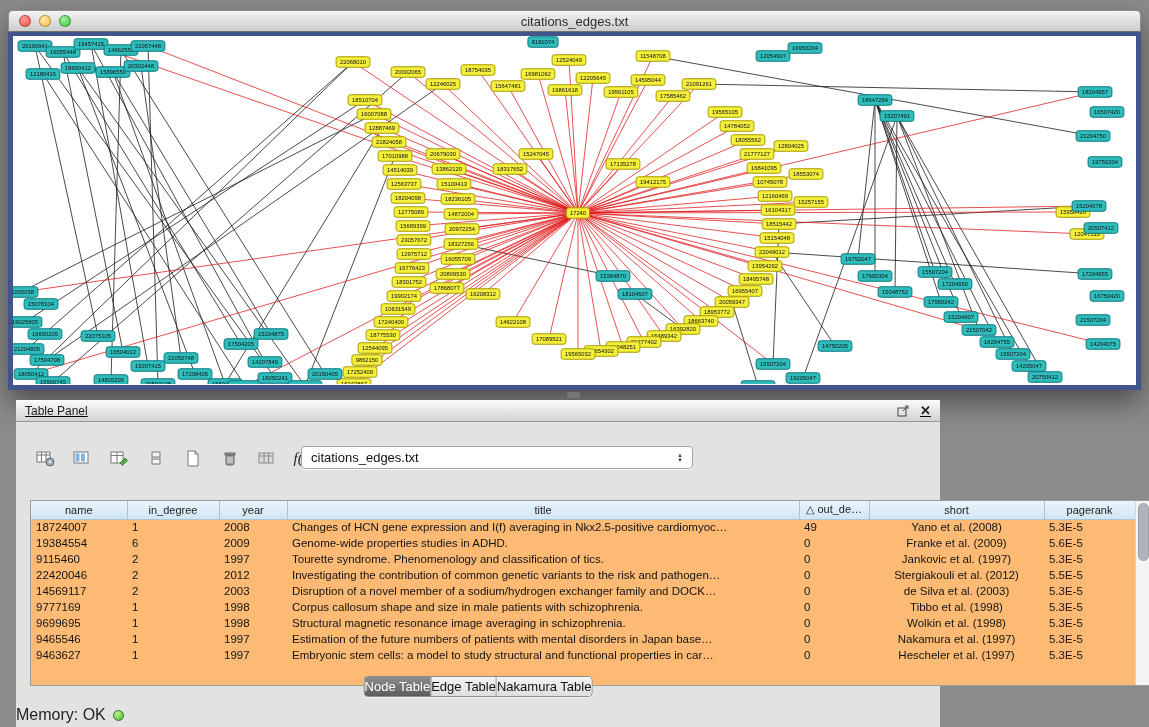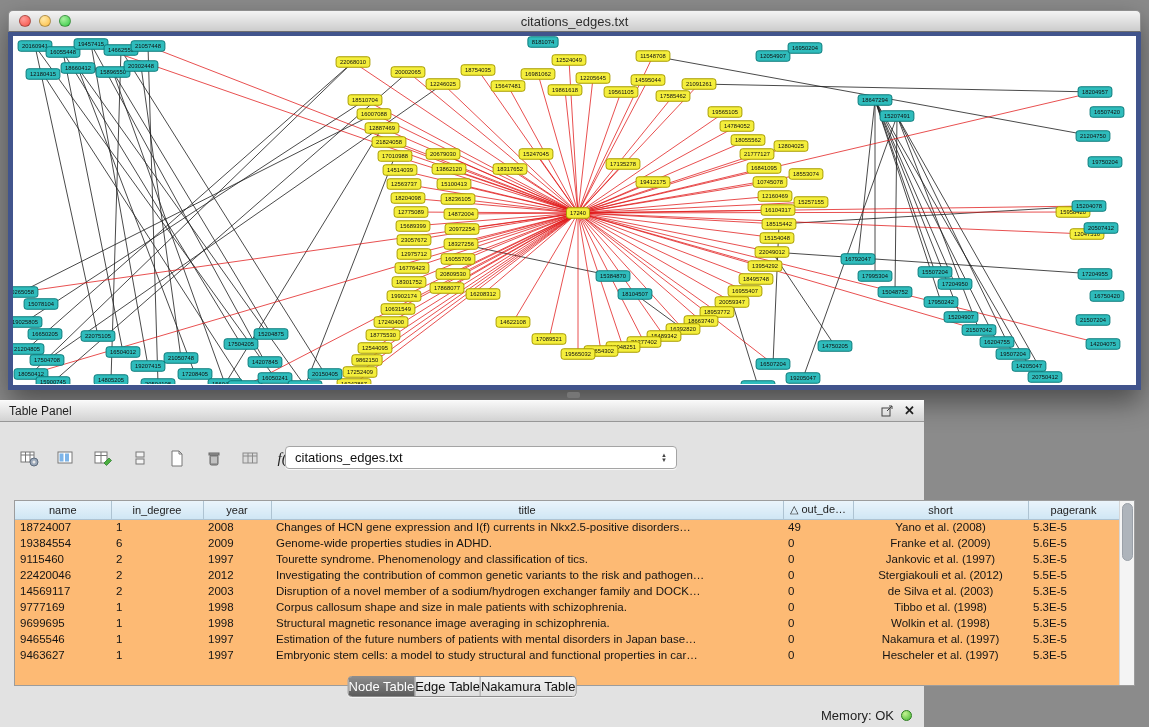--- a/index.html
+++ b/index.html
@@ -23,22 +23,22 @@
   .light.yellow { background:radial-gradient(circle at 35% 30%, #ffe9a8, #fdbc40); }
   .light.green  { background:radial-gradient(circle at 35% 30%, #a9f0a0, #2ec940); }
   .canvas-frame { height:358px; border:5px solid #41548c; border-top-width:4px;
                   background:#ffffff; overflow:hidden; }
   .canvas-frame svg { display:block; }
 
   .resize-grip { position:absolute; left:567px; top:392px; width:13px; height:6px;
                  background:#767676; border-radius:2px; }
 
   
-  .table-panel { position:absolute; left:0; top:400px; width:924px; height:327px;
-                 background:#e2e2e2; }
+  .table-panel { position:absolute; left:16px; top:400px; width:924px; height:327px;
+                 background:#e2e2e2;text-decoration:underline; }
   .panel-header { height:22px; background:linear-gradient(#f8f8f8,#d2d2d2);
                   border-top:1px solid #fbfbfb; border-bottom:1px solid #979797;
                   display:flex; align-items:center; padding:0 9px; }
   .panel-title { font-size:12px; color:#1f1f1f; }
   .ph-spacer { flex:1; }
   .ph-icon { margin-left:10px; display:flex; align-items:center; color:#333; }
   .ph-close { font-size:13px; font-weight:bold; color:#222; line-height:12px; }
 
   .toolbar { position:absolute; left:14px; top:42px; height:32px;
              display:flex; align-items:center; gap:7px; }
@@ -71,22 +71,22 @@
 
   .tabs { position:absolute; left:50%; top:276px; transform:translateX(-50%);
           display:flex; border:1px solid #8d8d8d; border-radius:4px; overflow:hidden;
           background:#ededed; box-shadow:0 1px 0 rgba(255,255,255,.6); }
   .tab { height:19px; line-height:19px; padding:0 0; font-size:13px; color:#111;
          border-left:1px solid #9f9f9f; background:linear-gradient(#f4f4f4,#dedede); }
   .tab:first-child { border-left:none; }
   .tab.selected { background:linear-gradient(#8c8c8c,#5c5c5c); color:#ffffff; }
 
   .statusbar { position:absolute; left:0; bottom:0; width:100%; height:24px;
-               display:flex; align-items:center; justify-content:flex-end;
-               padding-right:12px; gap:7px; font-size:13px; color:#222; }
+               display:flex; align-items:center; justify-content:flex-start;
+               padding-right:12px; gap:7px; font-size:16px; color:#222; }
   .mem-dot { width:11px; height:11px; border-radius:50%;
              background:radial-gradient(circle at 35% 30%, #c3f392, #43b531);
              border:1px solid #2c7d1f; }
 </style>
 </head>
 <body>
 
 <div class="window">
   <div class="titlebar">
     <div class="lights">
@@ -937,21 +937,21 @@
             <th>△ out_de…</th>
             <th>short</th>
             <th>pagerank</th>
           </tr>
         </thead>
       <tbody id="rows">
           <tr>
             <td>18724007</td>
             <td>1</td>
             <td>2008</td>
-            <td>Changes of HCN gene expression and I(f) currents in Nkx2.5-positive disorders…</td>
+            <td>Changes of HCN gene expression and I(f) averaging in Nkx2.5-positive cardiomyoc…</td>
             <td>49</td>
             <td class="center">Yano et al. (2008)</td>
             <td>5.3E-5</td>
           </tr>
           <tr>
             <td>19384554</td>
             <td>6</td>
             <td>2009</td>
             <td>Genome-wide properties studies in ADHD.</td>
             <td>0</td>

